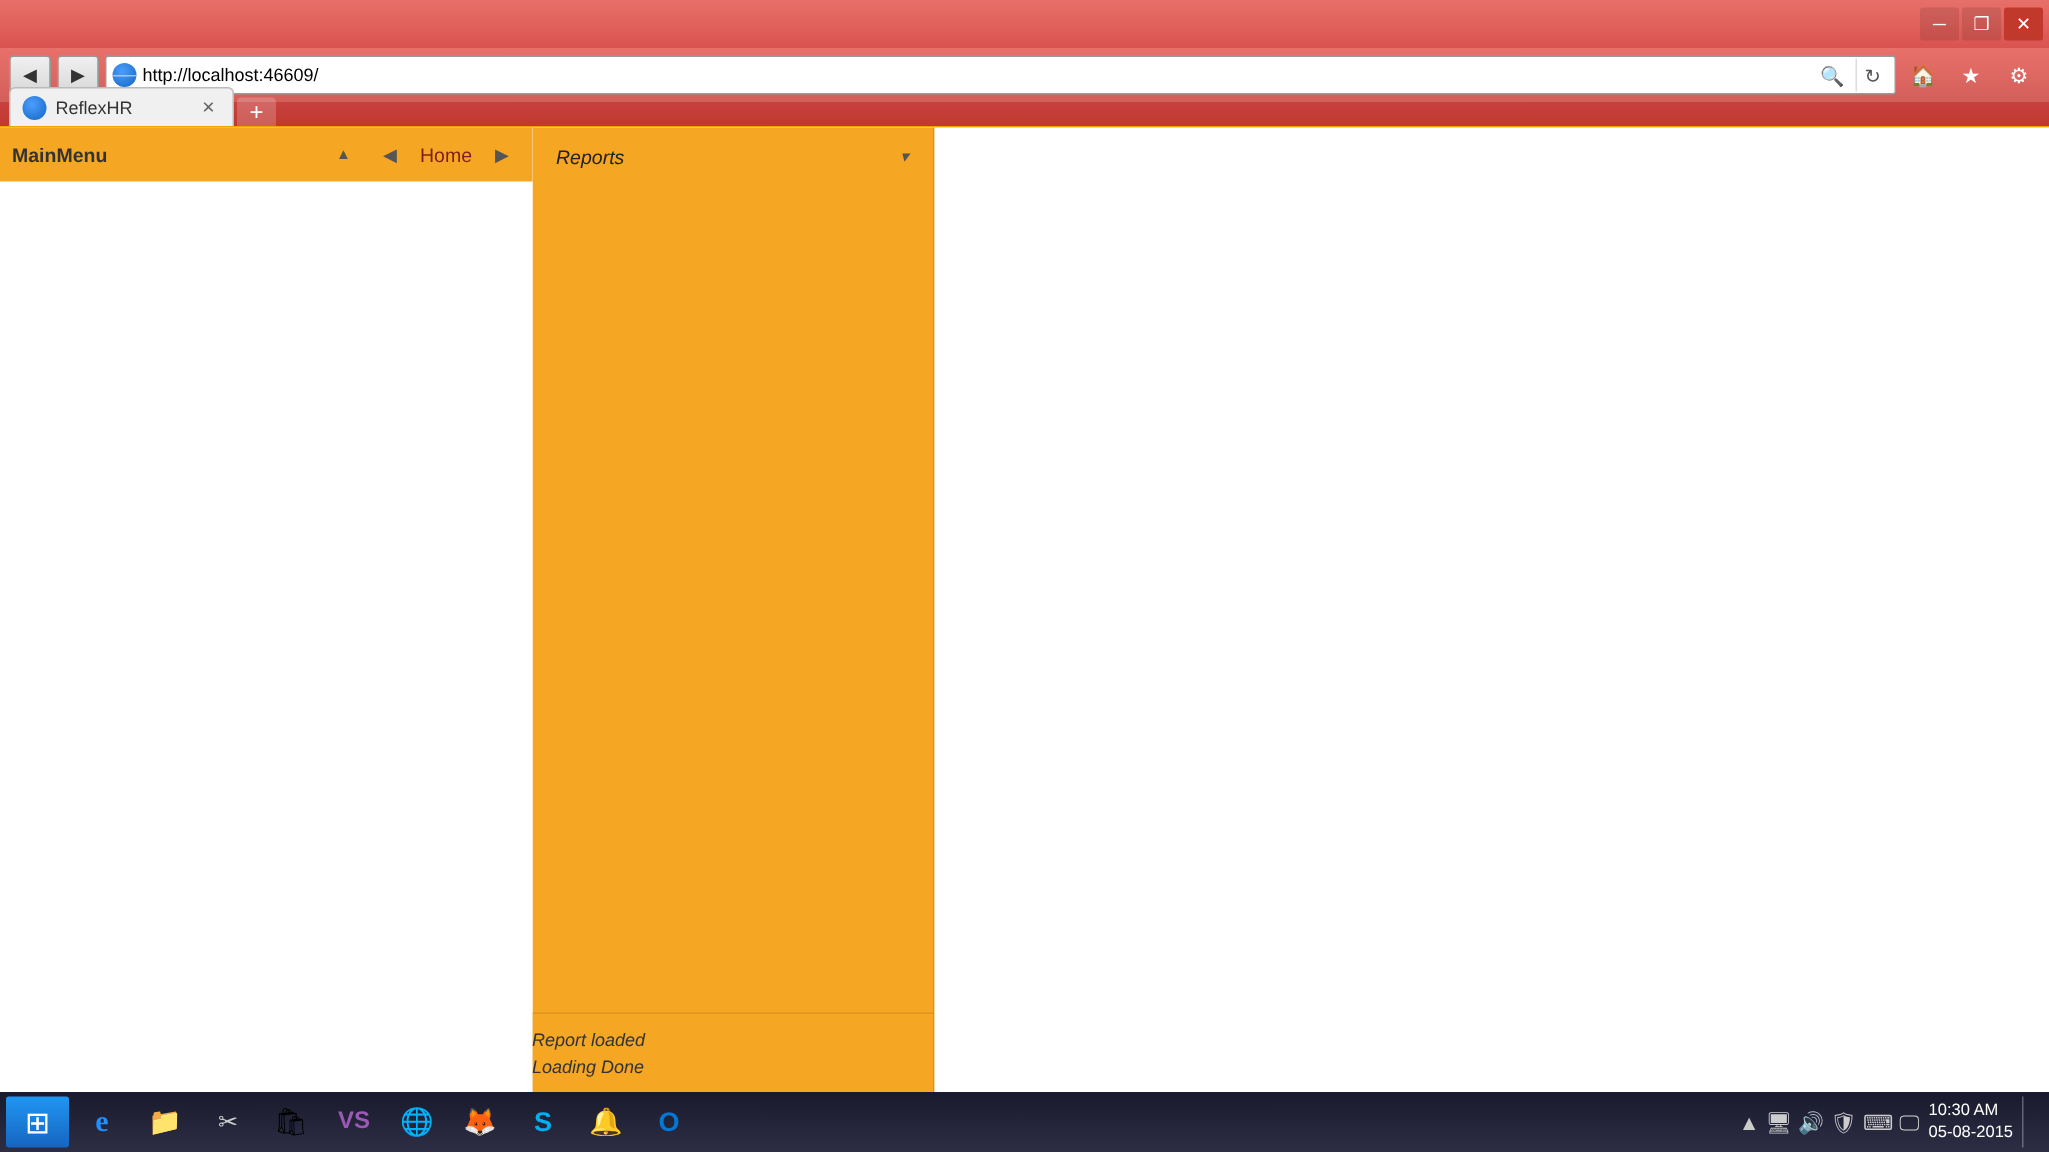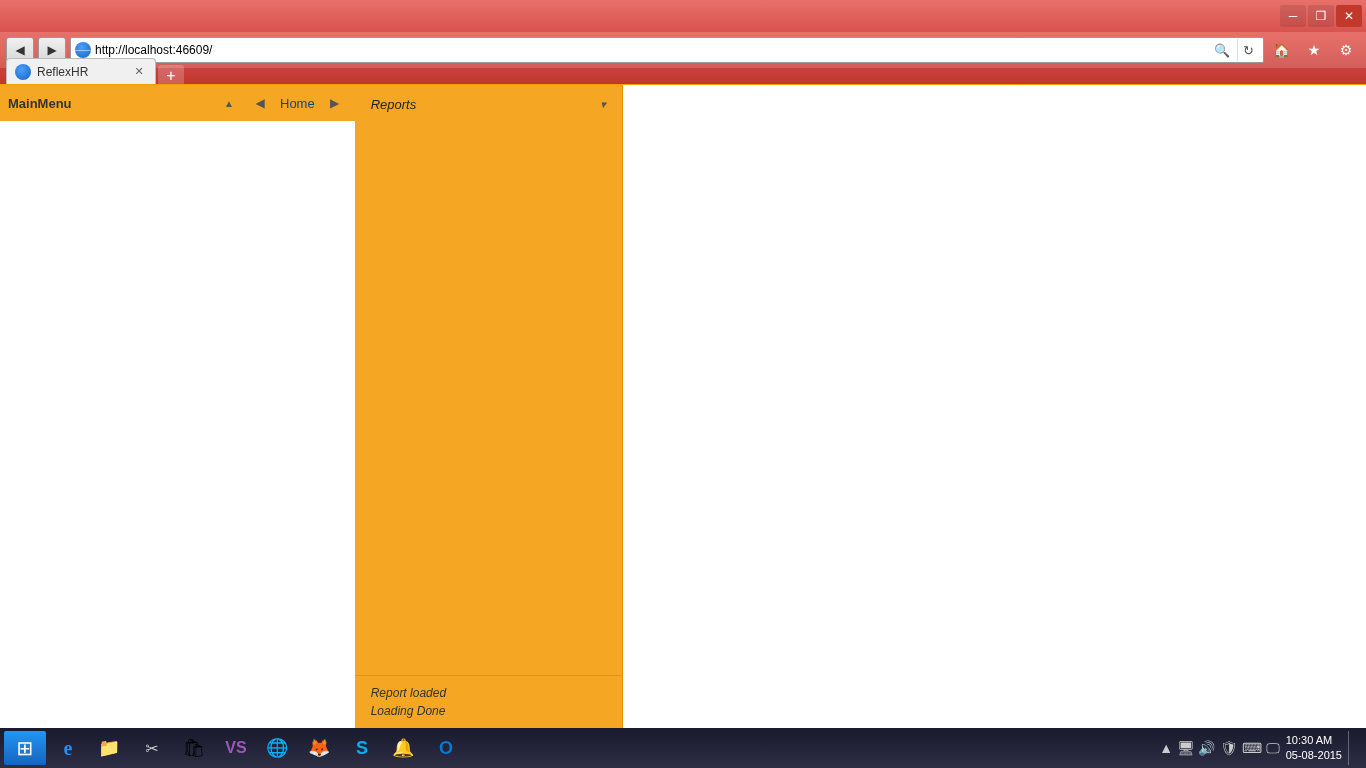--- a/index.html
+++ b/index.html
@@ -249,21 +249,21 @@
       height: 24px;
       display: flex;
       align-items: center;
       justify-content: center;
       cursor: pointer;
       color: #555;
       font-size: 12px;
     }
 
     .nav-home {
-      color: #0c4a6e;
+      color: #7f1d1d;
       font-size: 13px;
       padding: 0 8px;
       flex: 1;
     }
 
     .nav-arrow-right {
       width: 24px;
       height: 24px;
       display: flex;
       align-items: center;
@@ -309,21 +309,21 @@
     .sidebar-item-label {
       flex: 1;
     }
 
     .sidebar-item-chevron {
       font-size: 11px;
       color: #555;
     }
 
     .sidebar-status {
-      padding: 8px 16px;
+      padding: 8px 0;
       border-top: 1px solid rgba(0,0,0,0.1);
       background: #f5a623;
     }
 
     .status-line {
       font-size: 12px;
       color: #333;
       padding: 2px 0;
     }
 

